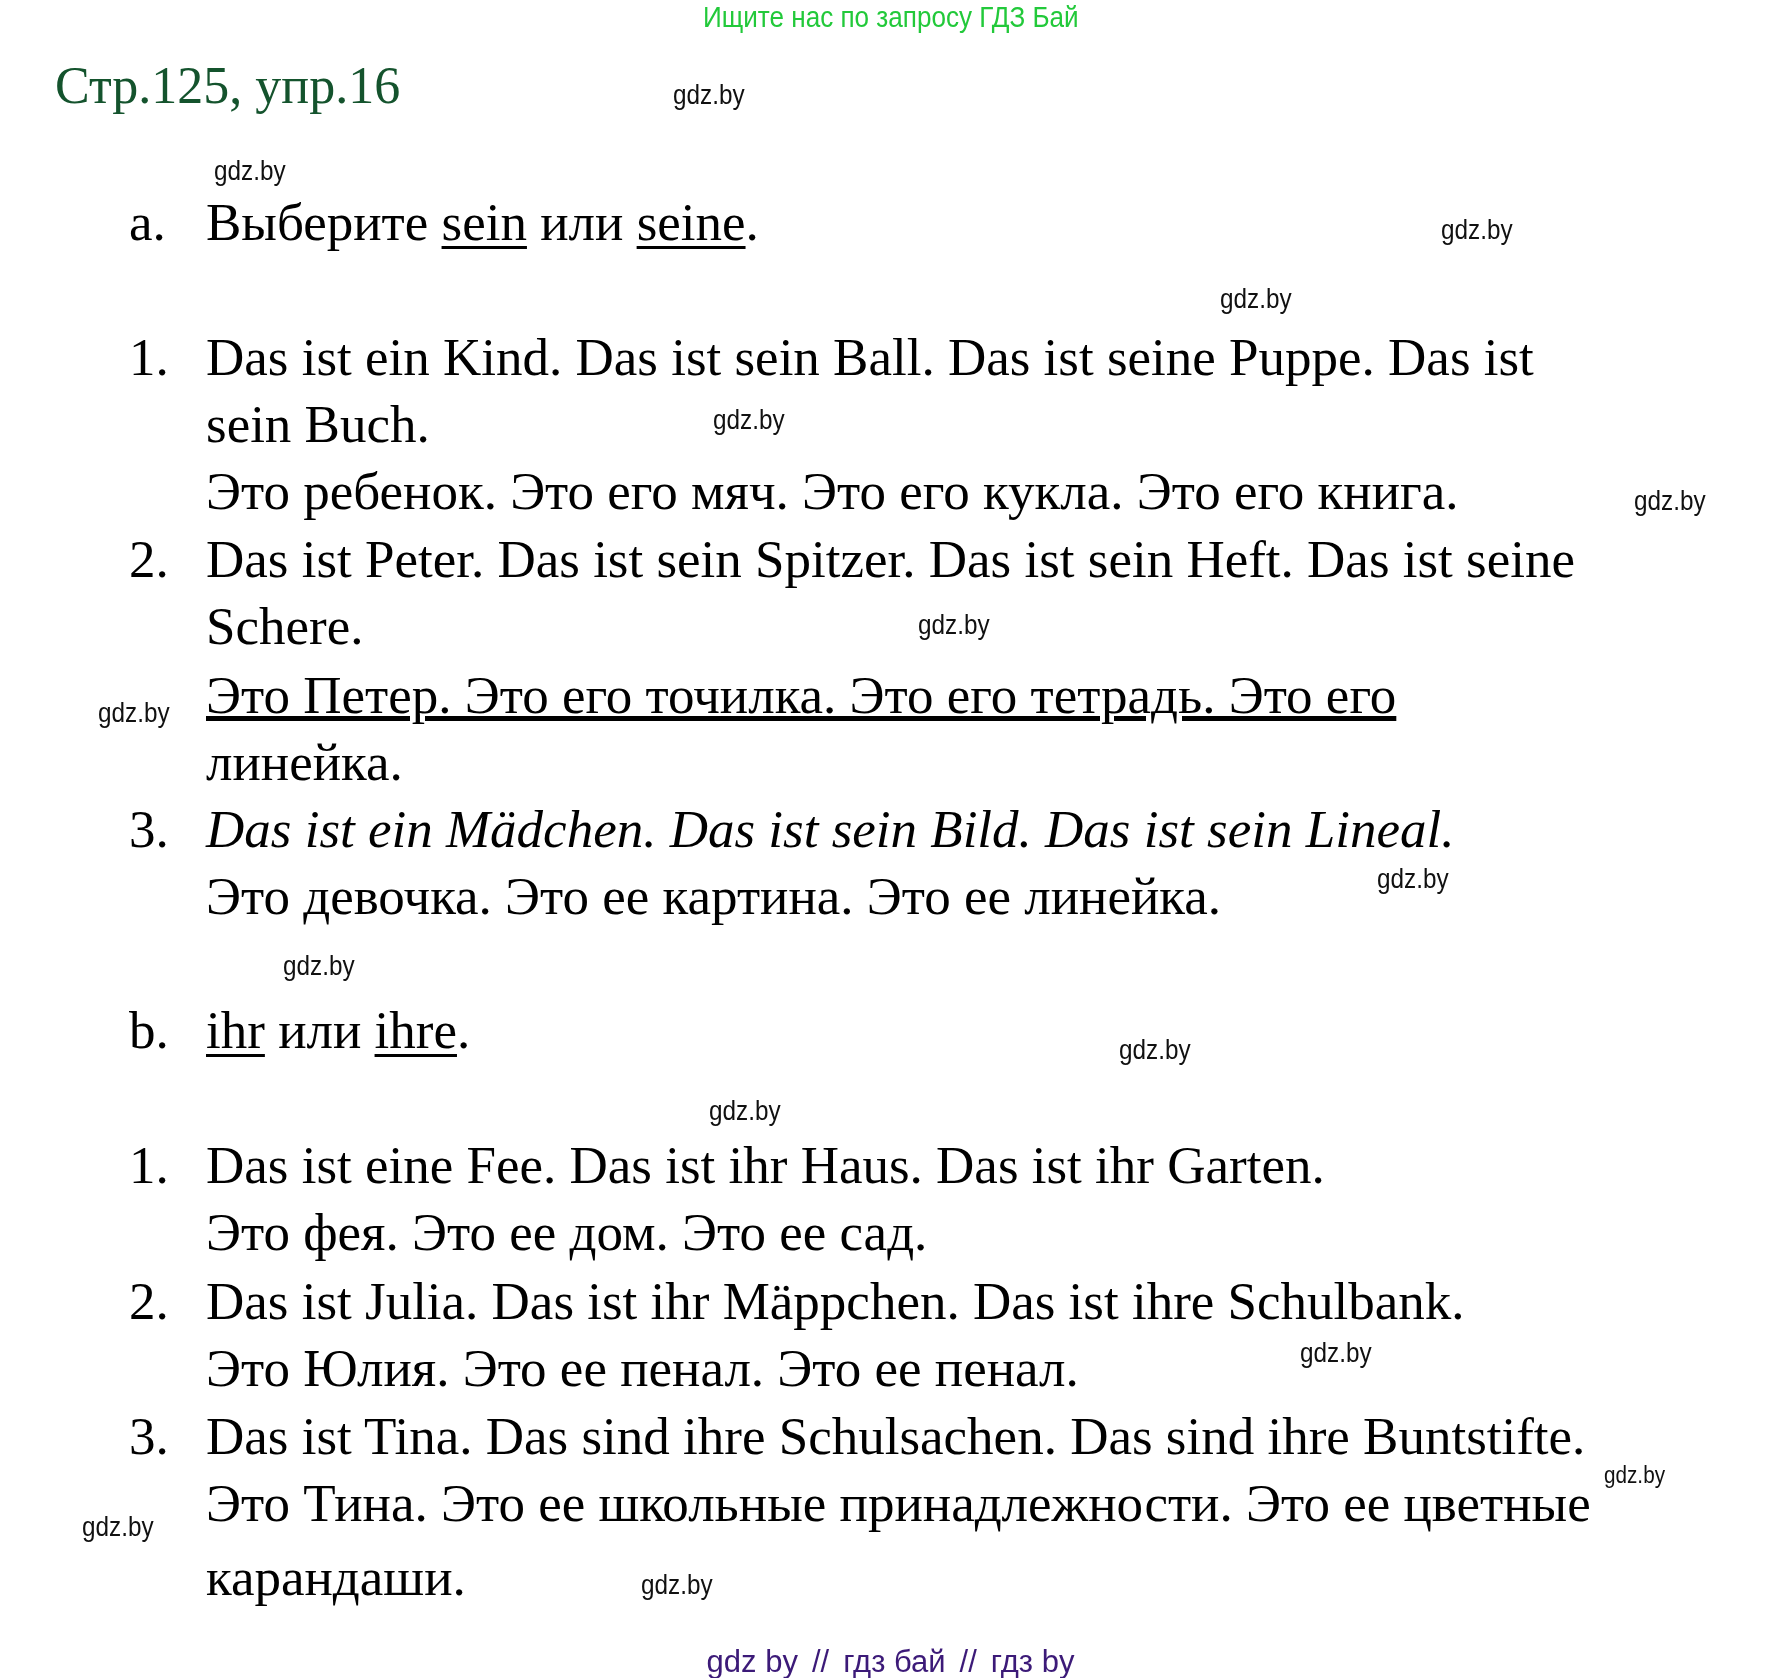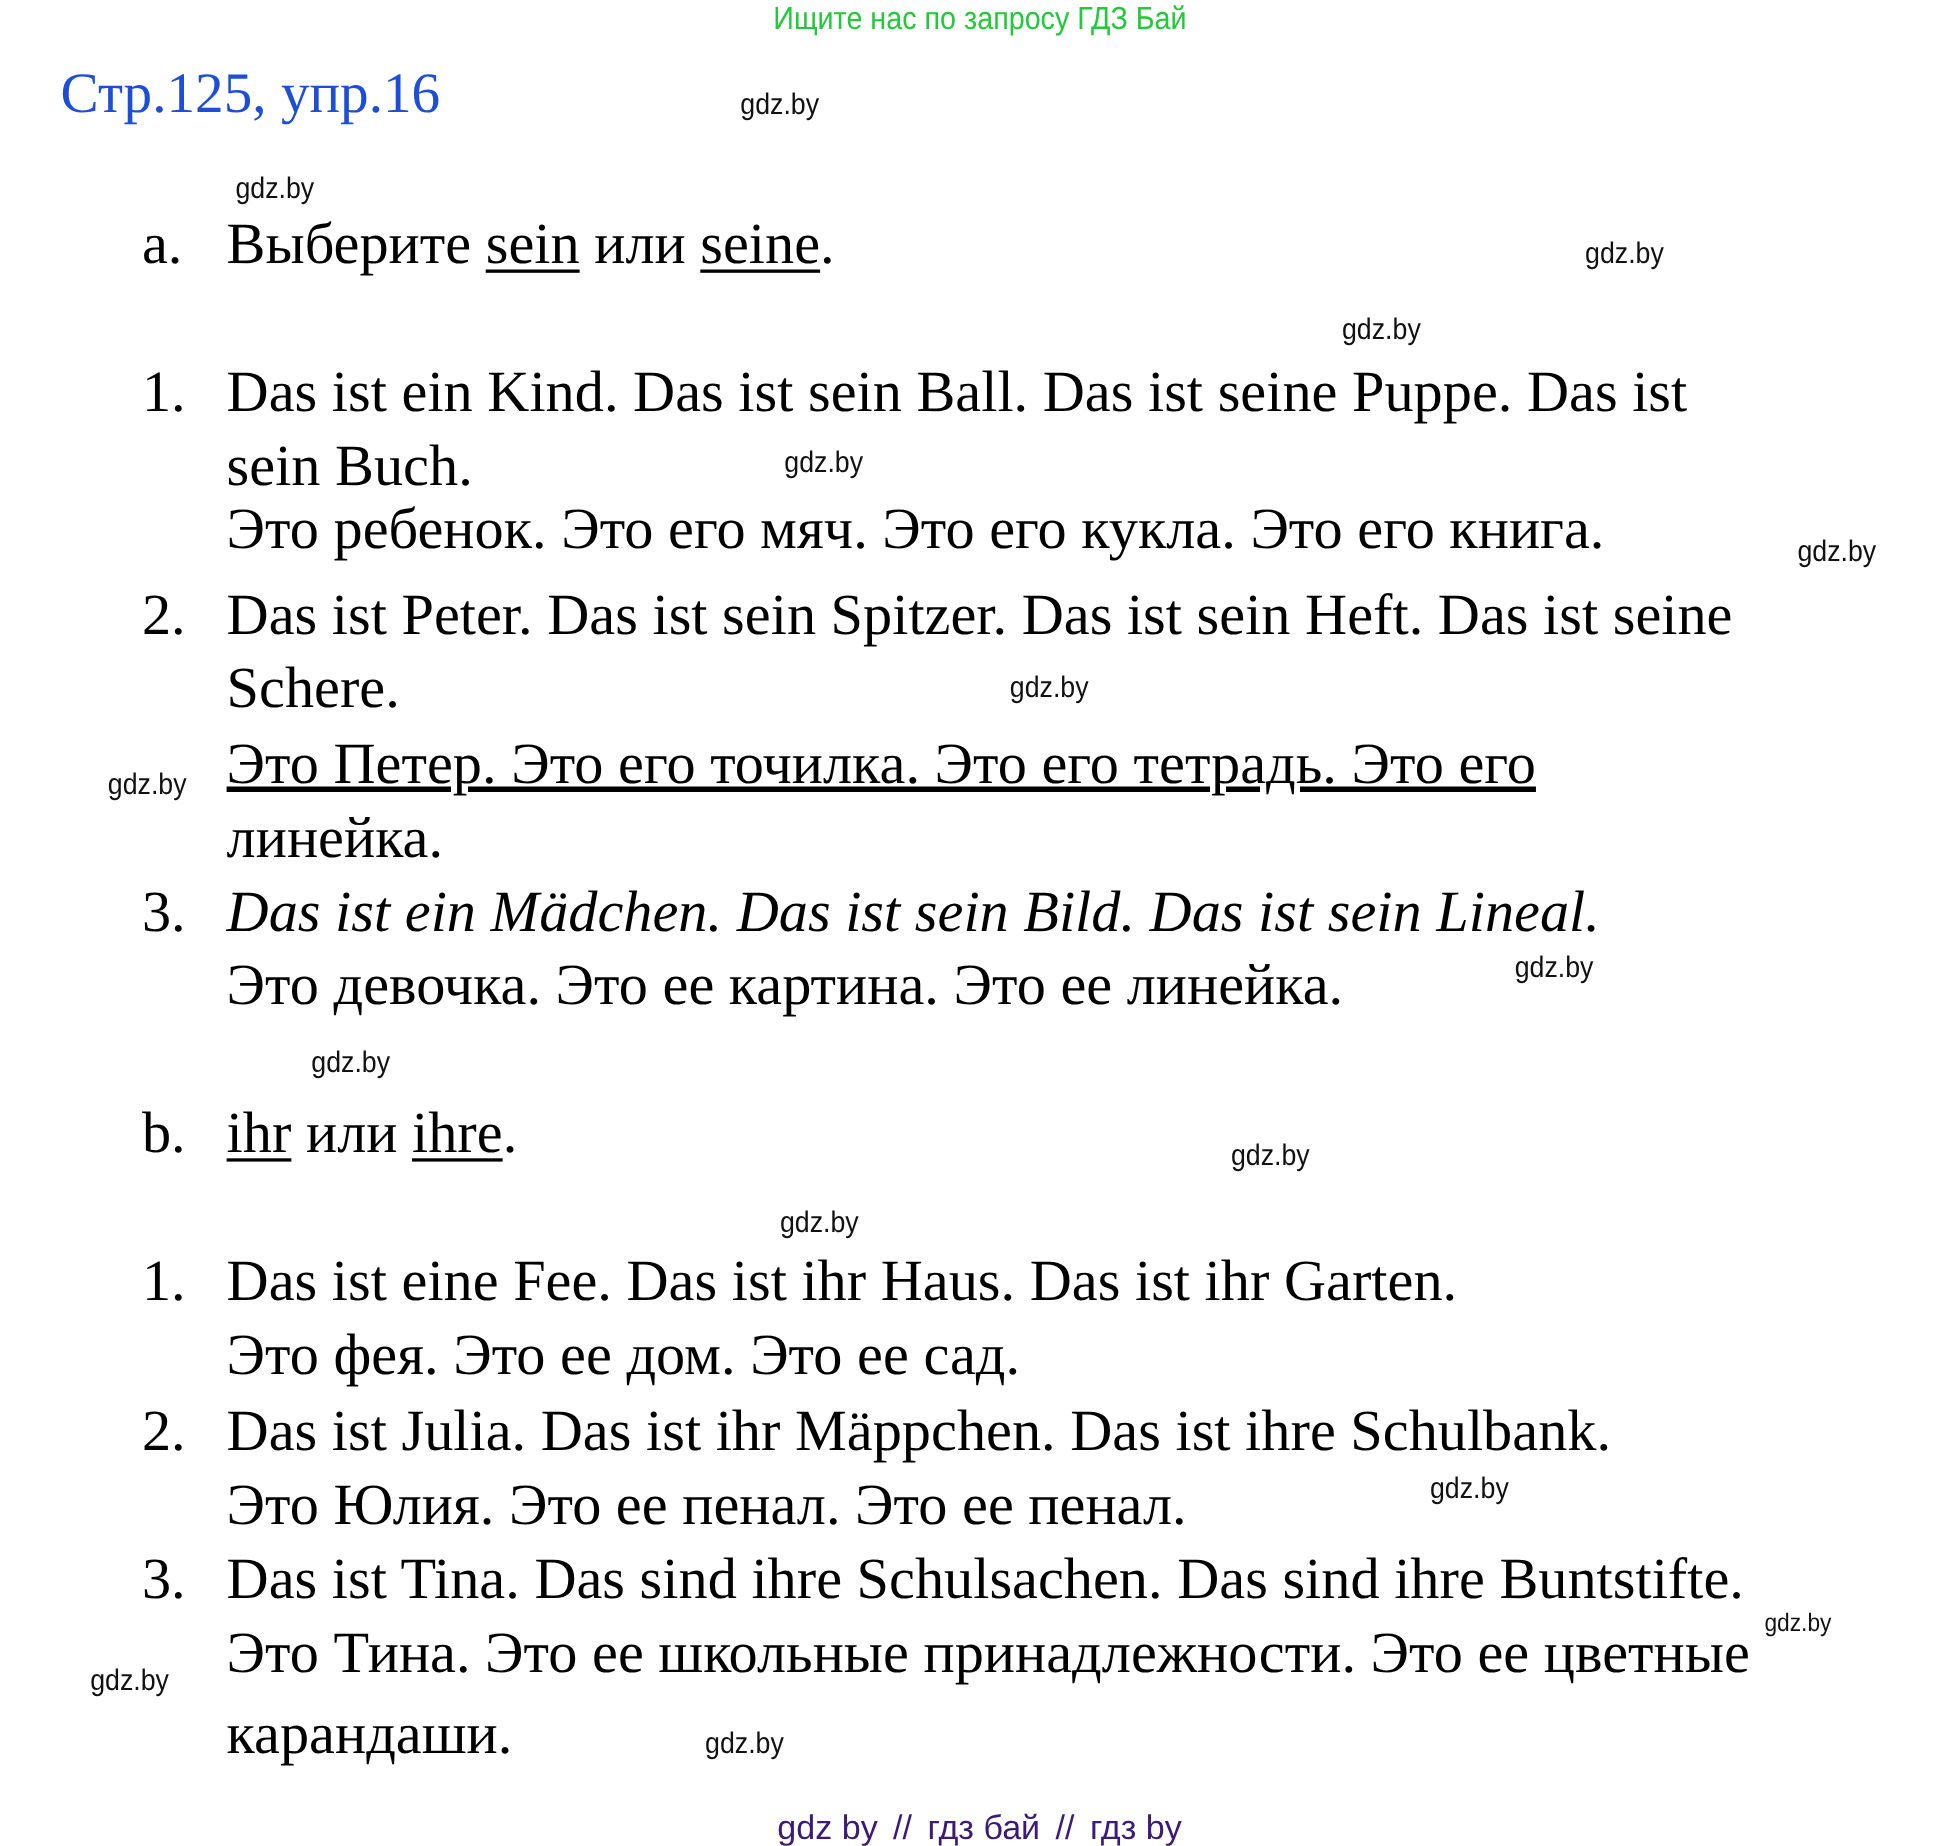--- a/index.html
+++ b/index.html
@@ -1,21 +1,21 @@
 <!DOCTYPE html>
 <html><head>
 <meta charset="utf-8">
 <style>
   html, body { margin:0; padding:0; background:#ffffff; }
   body { width:1781px; height:1678px; position:relative; overflow:hidden; }
   .promo { position:absolute; top:0; left:0; width:1781px; text-align:center;
     font-family:"Liberation Sans", sans-serif; font-size:29px; line-height:34px;
     color:#22c93a; transform:scaleX(0.9); transform-origin:894px 0; }
   .title { position:absolute; left:55px; top:56px; font-family:"Liberation Serif", serif;
-    font-size:52px; line-height:60px; color:#1d4ed8; white-space:nowrap; }
+    font-size:52px; line-height:60px; color:#14532d; white-space:nowrap; }
   .wm { position:absolute; font-family:"Liberation Sans", sans-serif; font-size:27px;
     line-height:30px; color:#111; white-space:nowrap; transform:scaleX(0.9); transform-origin:0 0; }
   .wm.small { font-size:23px; }
   .line { position:absolute; font-family:"Liberation Serif", serif; font-size:53px;
     line-height:60px; color:#000; white-space:nowrap; }
   .label { position:absolute; font-family:"Liberation Serif", serif; font-size:53px;
     line-height:60px; color:#000; white-space:nowrap; }
   .u { text-decoration:underline; text-decoration-thickness:3px; text-underline-offset:6px; }
   .footer { position:absolute; top:1644px; left:0; width:1781px; text-align:center;
     font-family:"Liberation Sans", sans-serif; font-size:31px; line-height:36px; color:#3c1a78; }
@@ -46,21 +46,21 @@
 <div class="wm" style="left:641px;top:1570px;">gdz.by</div>
 
 <div class="label" style="left:129px;top:192px;">a.</div>
 <div class="line" style="left:206px;top:192px;">
   <span>Выберите </span><span class="u">sein</span><span> или </span><span class="u">seine</span><span>.</span>
 </div>
 
 <div class="label" style="left:129px;top:327px;">1.</div>
 <div class="line" style="left:206px;top:327px;">Das ist ein Kind. Das ist sein Ball. Das ist seine Puppe. Das ist</div>
 <div class="line" style="left:206px;top:394px;">sein Buch.</div>
-<div class="line" style="left:206px;top:451px;text-align:center;">Это ребенок. Это его мяч. Это его кукла. Это его книга.</div>
+<div class="line" style="left:206px;top:461px;text-align:center;">Это ребенок. Это его мяч. Это его кукла. Это его книга.</div>
 
 <div class="label" style="left:129px;top:529px;">2.</div>
 <div class="line" style="left:206px;top:529px;">Das ist Peter. Das ist sein Spitzer. Das ist sein Heft. Das ist seine</div>
 <div class="line" style="left:206px;top:596px;">Schere.</div>
 <div class="line" style="left:206px;top:665px;text-decoration:underline;">Это Петер. Это его точилка. Это его тетрадь. Это его</div>
 <div class="line" style="left:206px;top:732px;">линейка.</div>
 
 <div class="label" style="left:129px;top:799px;">3.</div>
 <div class="line" style="left:206px;top:799px;font-style:italic;">Das ist ein Mädchen. Das ist sein Bild. Das ist sein Lineal.</div>
 <div class="line" style="left:206px;top:866px;">Это девочка. Это ее картина. Это ее линейка.</div>

